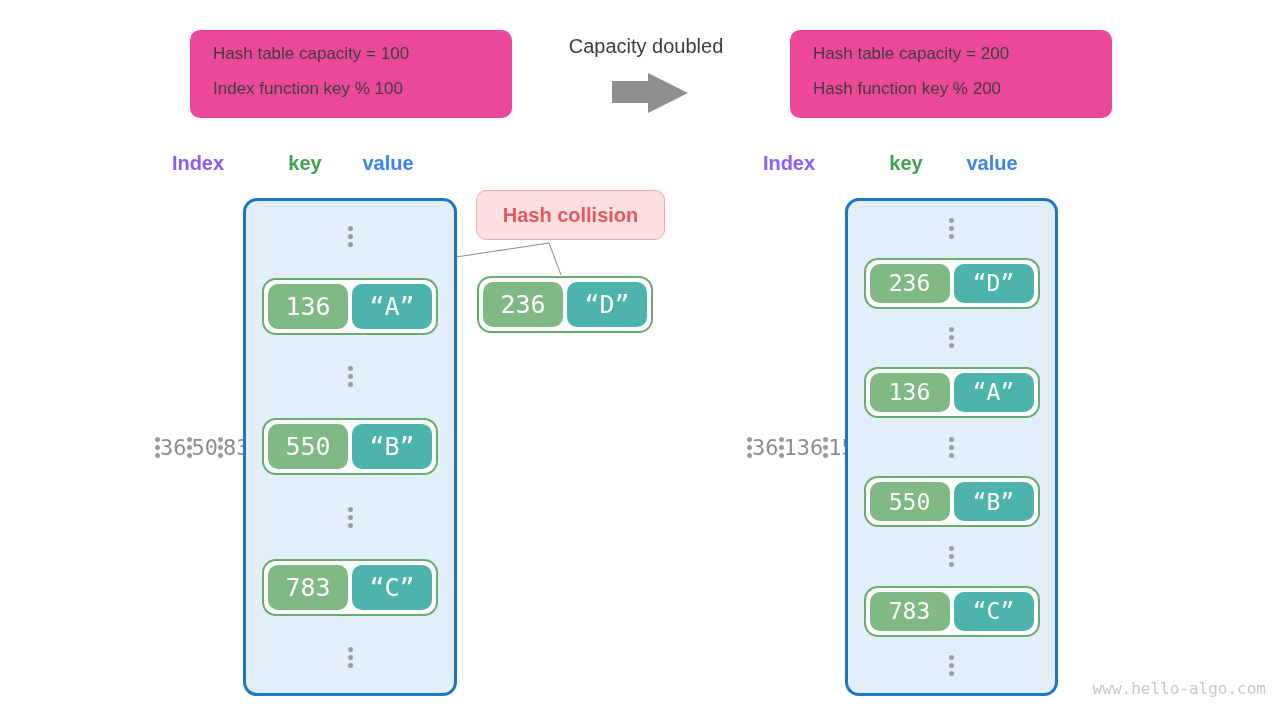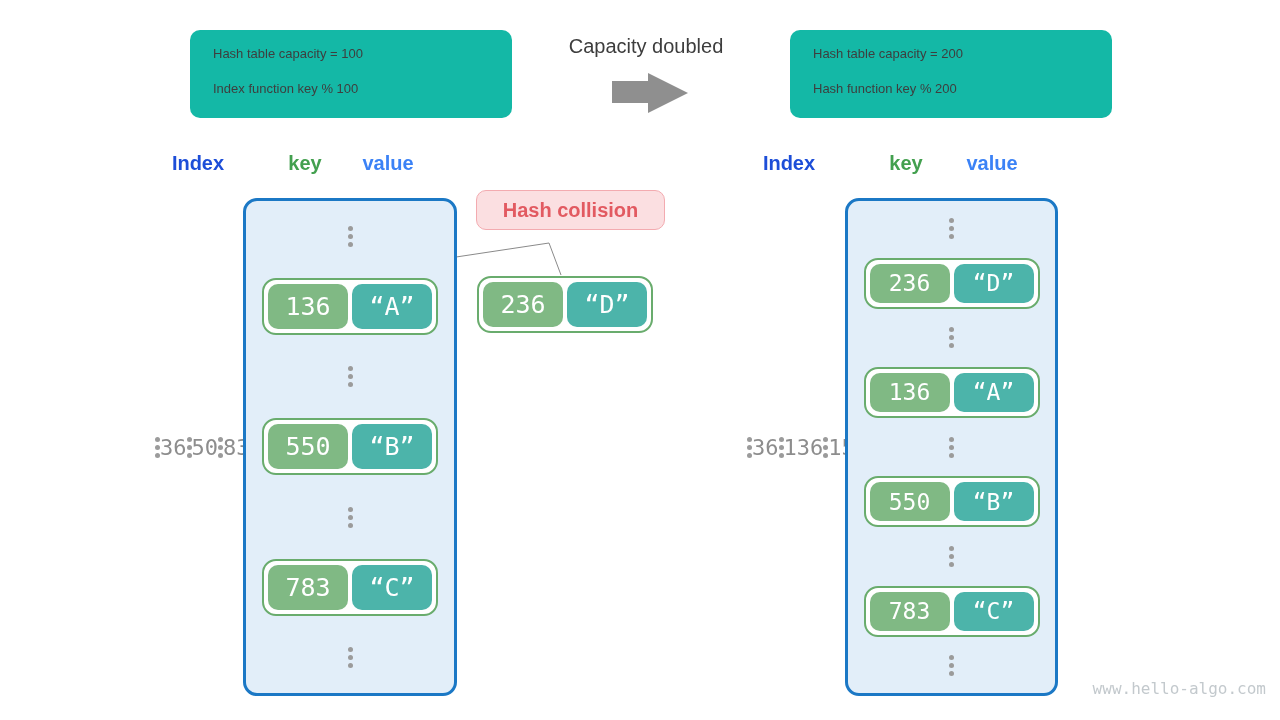--- a/index.html
+++ b/index.html
@@ -6,40 +6,40 @@
   body{
     width:1280px;height:720px;background:#ffffff;
     font-family:"Liberation Sans", sans-serif;
     overflow:hidden;
   }
   .stage{position:relative;width:1280px;height:720px;}
 
   
   .info-box{
     position:absolute;width:299px;height:77px;
-    background:#14b8a6;border-radius:10px;
+    background:#ec4899;border-radius:10px;
     padding:6px 0 5px 23px;
-    font-size:13px;line-height:35px;color:#3e3e3e;
+    font-size:17px;line-height:35px;color:#3e3e3e;
   }
   #info-left{left:190px;top:30px;}
   #info-right{left:790px;top:30px;}
 
   .cap-label{
     position:absolute;left:646px;top:35px;transform:translateX(-50%);
     font-size:20px;color:#3d3d3d;white-space:nowrap;
   }
 
   svg.overlay{position:absolute;left:0;top:0;pointer-events:none;}
 
   
   .col-h{
     position:absolute;top:152px;transform:translateX(-50%);
     font-size:20px;font-weight:bold;white-space:nowrap;
   }
-  .col-h.index{color:#1d4ed8;}
+  .col-h.index{color:#8b5cf6;}
   .col-h.key{color:#43a04f;text-align:center;}
   .col-h.value{color:#3b82f6;}
 
   
   .index-col{
     position:absolute;top:198px;height:498px;width:84px;
     display:flex;flex-direction:row;
   }
   #idx-left{left:155px;}
   #idx-right{left:747px;}
@@ -73,21 +73,21 @@
   .vbox{background:#4cb4aa;}
   .size-l .kbox,.size-l .vbox{height:45px;font-size:25px;}
   .size-s .kbox,.size-s .vbox{height:39px;font-size:23px;}
 
   
   .dots{display:flex;flex-direction:column;align-items:center;gap:3px;}
   .dots i{width:5px;height:5px;border-radius:50%;background:#9b9b9b;display:block;}
 
   
   .collision-box{
-    position:absolute;left:476px;top:190px;width:189px;height:40px;
+    position:absolute;left:476px;top:190px;width:189px;height:50px;
     box-sizing:border-box;background:#fbdfe1;border:1.5px solid #f3abb0;border-radius:10px;
     display:flex;align-items:center;justify-content:center;
     font-size:20px;font-weight:bold;color:#e25a61;
   }
   .collision-pair{position:absolute;left:477px;top:276px;}
 
   .watermark{
     position:absolute;right:14px;top:679px;
     font-family:"DejaVu Sans Mono", monospace;
     font-size:16px;color:#c3c9cd;

